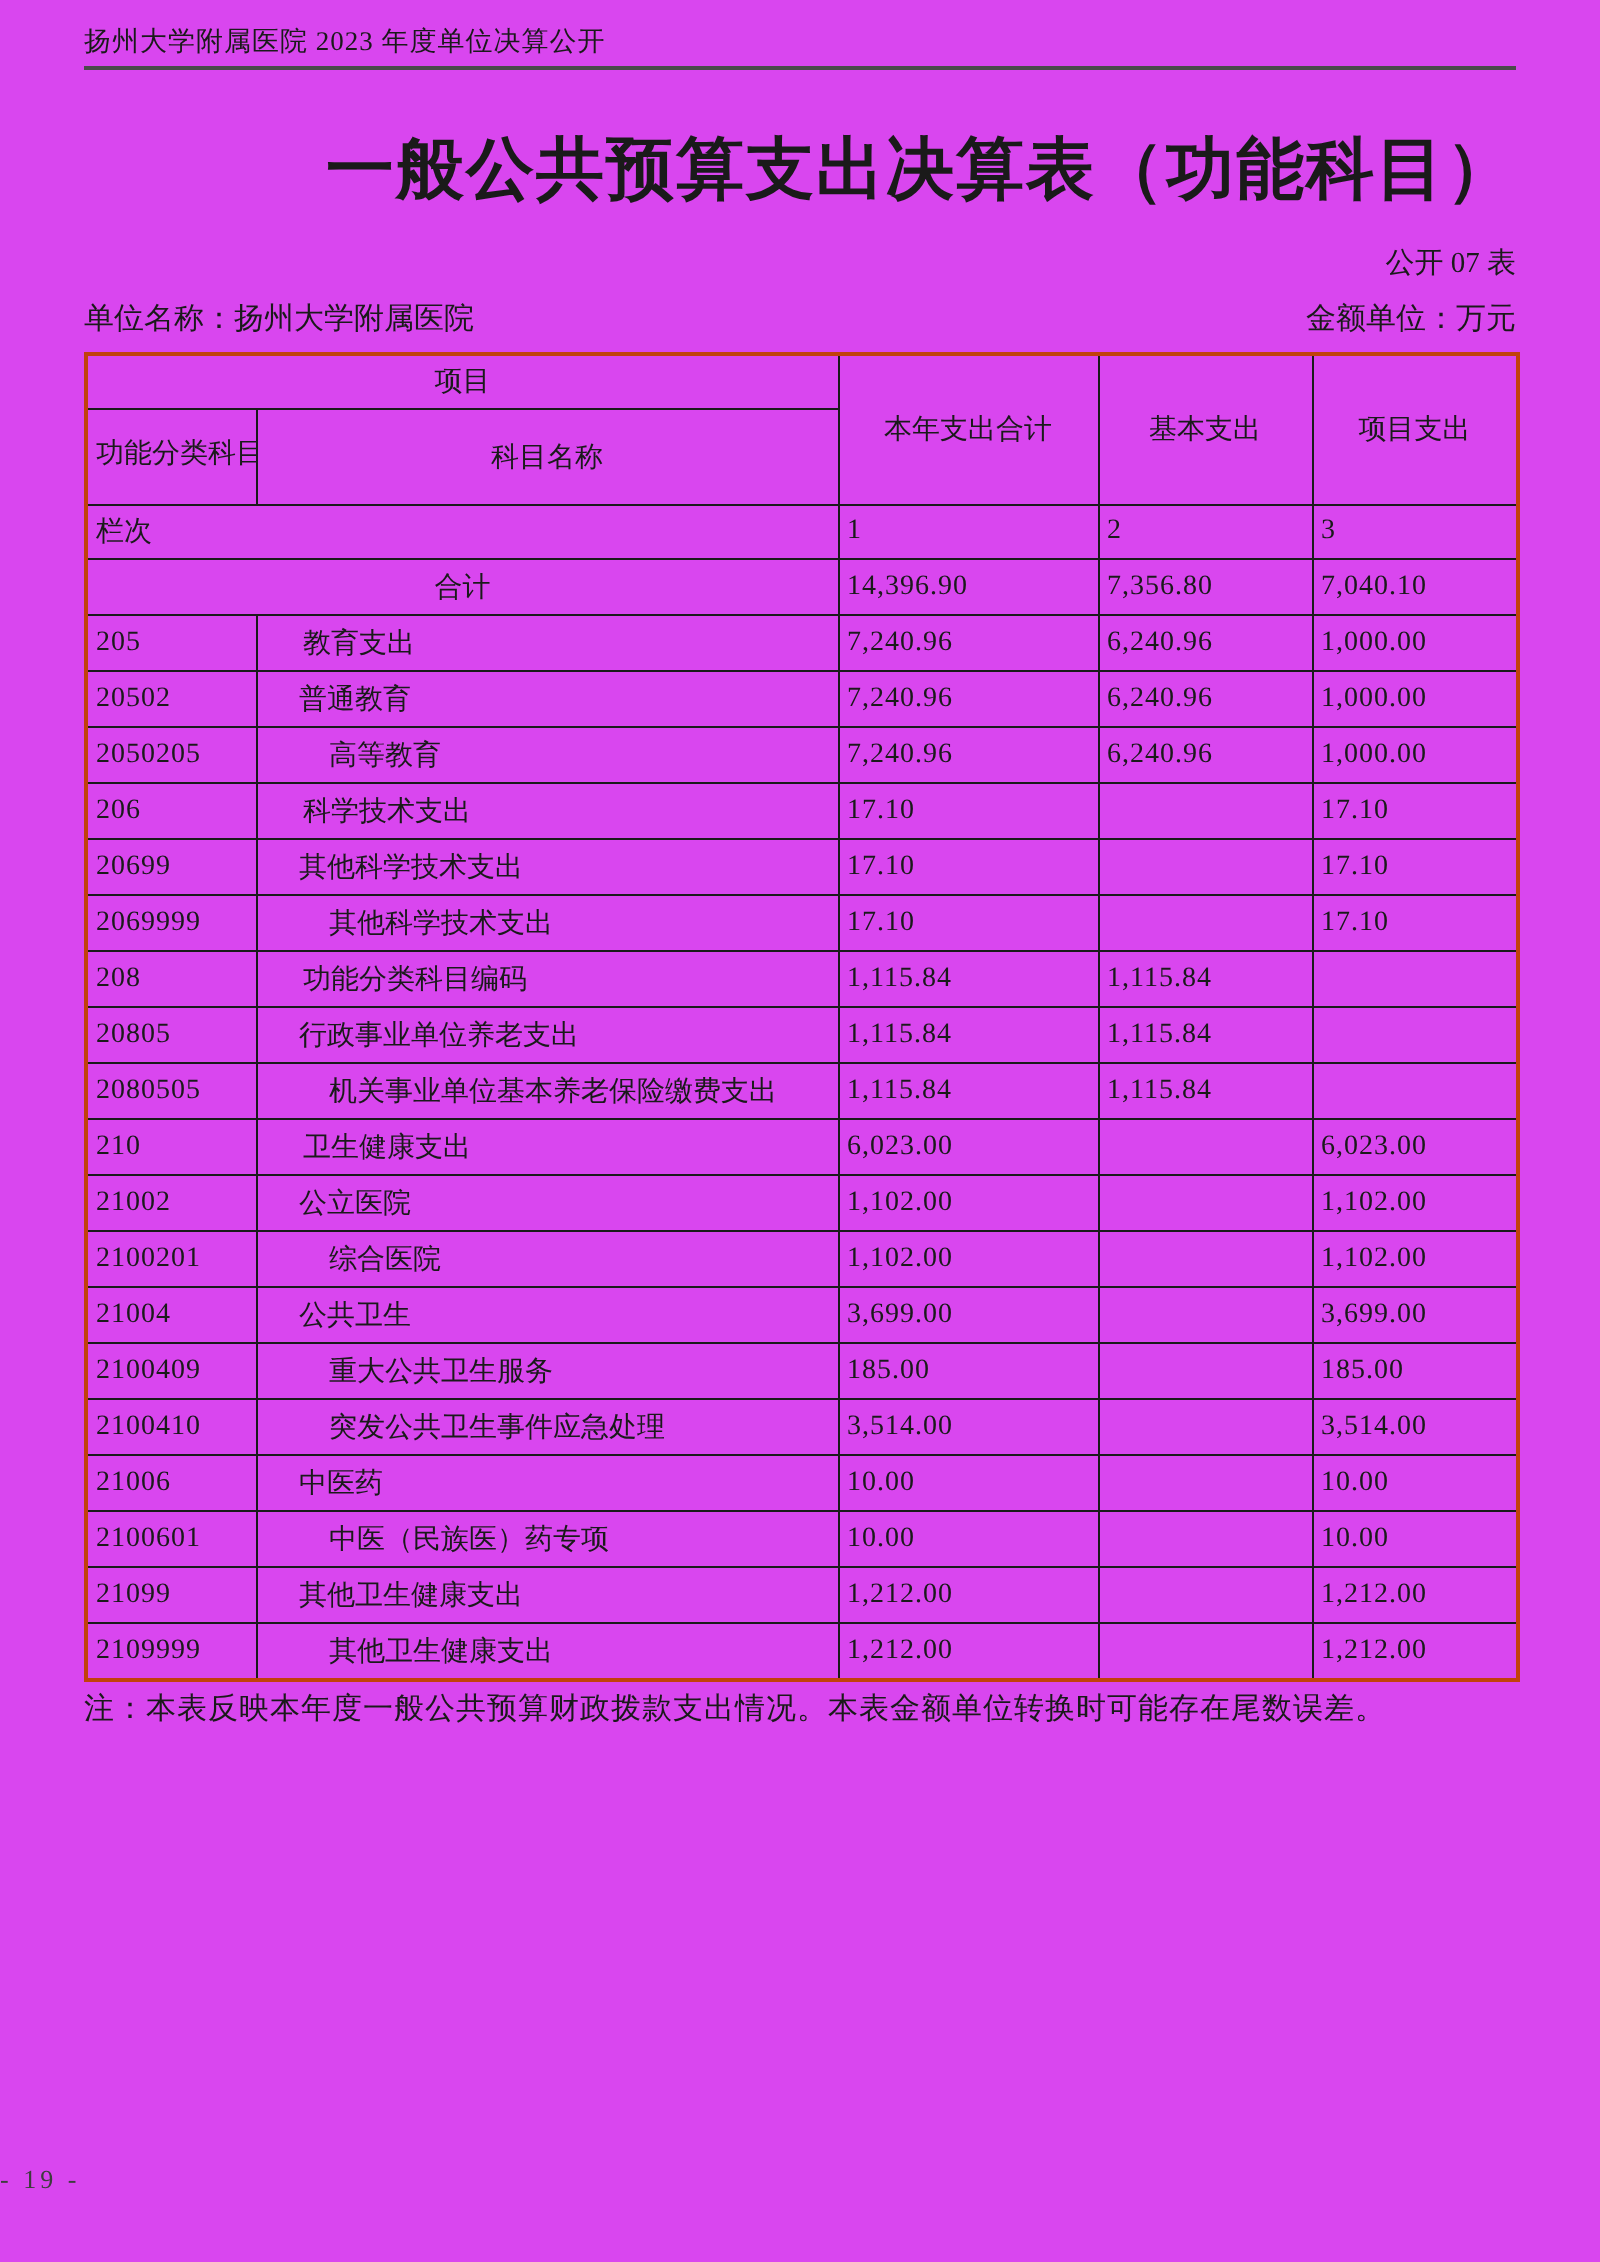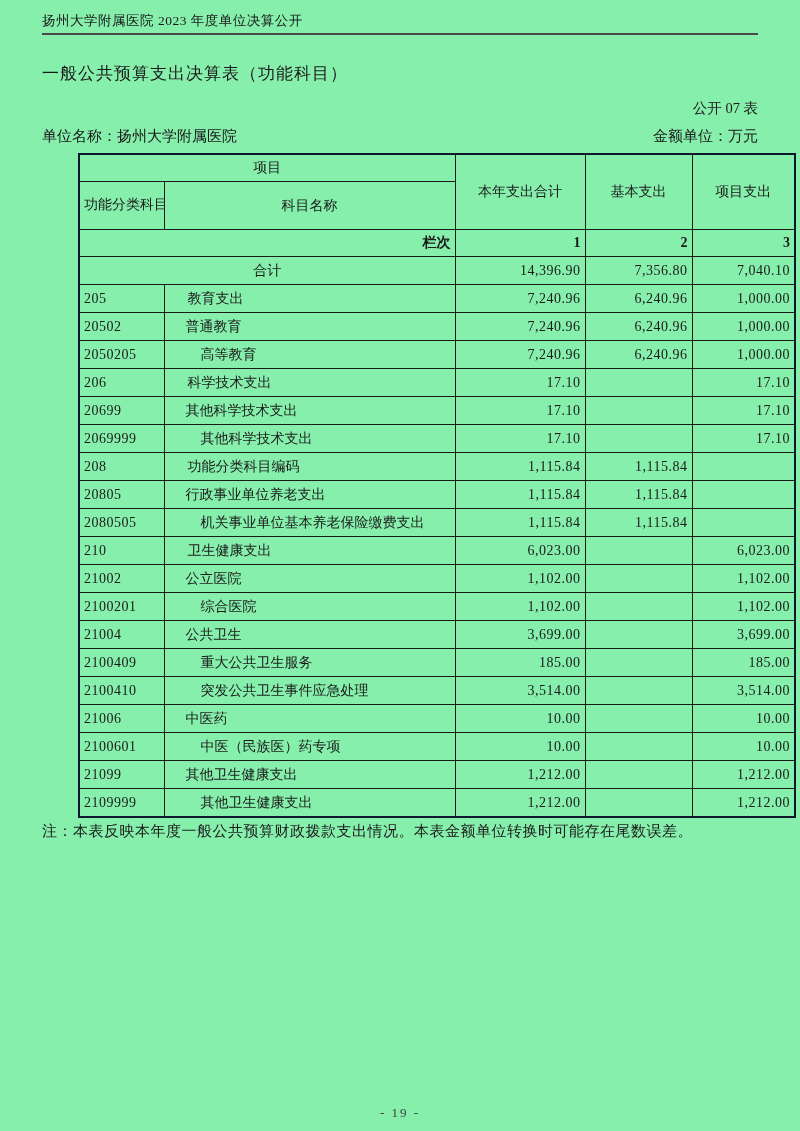--- a/index.html
+++ b/index.html
@@ -1,40 +1,40 @@
 <!DOCTYPE html>
 <html><head>
 <meta charset="utf-8">
 <style>
   html, body { margin: 0; padding: 0; background: #e8e8e8; }
   .page {
     position: relative;
     width: 800px;
     height: 1131px;
     margin: 0 auto;
-    background: #86efac;
+    background: #d946ef;
     font-family: "Liberation Serif", "DejaVu Serif", serif;
     color: #1a1a1a;
     overflow: hidden;
   }
   .content { margin: 0 42px; }
 
   .doc-header {
     padding-top: 12px;
     padding-bottom: 3px;
     border-bottom: 2px solid #4a4a4a;
     font-size: 13.5px;
     letter-spacing: 0.5px;
   }
 
   .main-title {
     margin-top: 27px;
-    text-align: left;
-    font-size: 17px;
-    font-weight: normal;
+    text-align: right;
+    font-size: 34px;
+    font-weight: bold;
     letter-spacing: 1px;
   }
 
   .table-code {
     margin-top: 14px;
     text-align: right;
     font-size: 14.5px;
   }
 
   .meta-row {
@@ -52,46 +52,45 @@
     font-size: 14px;
   }
   table.budget th, table.budget td {
     border: 1px solid #1a1a1a;
     font-weight: normal;
     padding: 0 4px;
     vertical-align: middle;
     overflow: hidden;
     white-space: nowrap;
   }
-  table.budget { border: 2px solid #0f172a; margin-left: 36px; }
+  table.budget { border: 2px solid #c2410c; }
   th.group-head { height: 26px; text-align: center; }
   th.code-head { height: 47px; text-align: center; white-space: normal; line-height: 1.45; padding: 0 10px; }
   th.name-head, th.amt-head { text-align: center; }
-  tr.index-row td { height: 26px; text-align: right; font-weight: bold; }
+  tr.index-row td { height: 26px; text-align: left; }
   tr.total-row td { height: 27px; }
   td.label-center { text-align: center; }
   td.code { height: 27px; text-align: left; padding-left: 5px; letter-spacing: 0.5px; }
   td.name { text-align: left; }
   td.name.indent0 { padding-left: 23px; }
   td.name.indent1 { padding-left: 21px; font-family: Liberation Mono, monospace; }
   td.name.indent2 { padding-left: 36px; }
-  td.num { text-align: right; padding-right: 5px; letter-spacing: 0.5px; }
+  td.num { text-align: left; padding-right: 5px; letter-spacing: 0.5px; }
 
   .footnote {
     margin-top: 4px;
     font-size: 15px;
     letter-spacing: 0.5px;
   }
 
   .page-number {
     position: absolute;
-    bottom: 10px;
+    bottom: 33px;
     left: 0;
     width: 100%;
-    text-align: center;
     font-size: 13px;
     color: #3d3d3d;
     letter-spacing: 2px;
   }
 </style>
 </head>
 <body>
 
 <div class="page">
   <div class="content">

